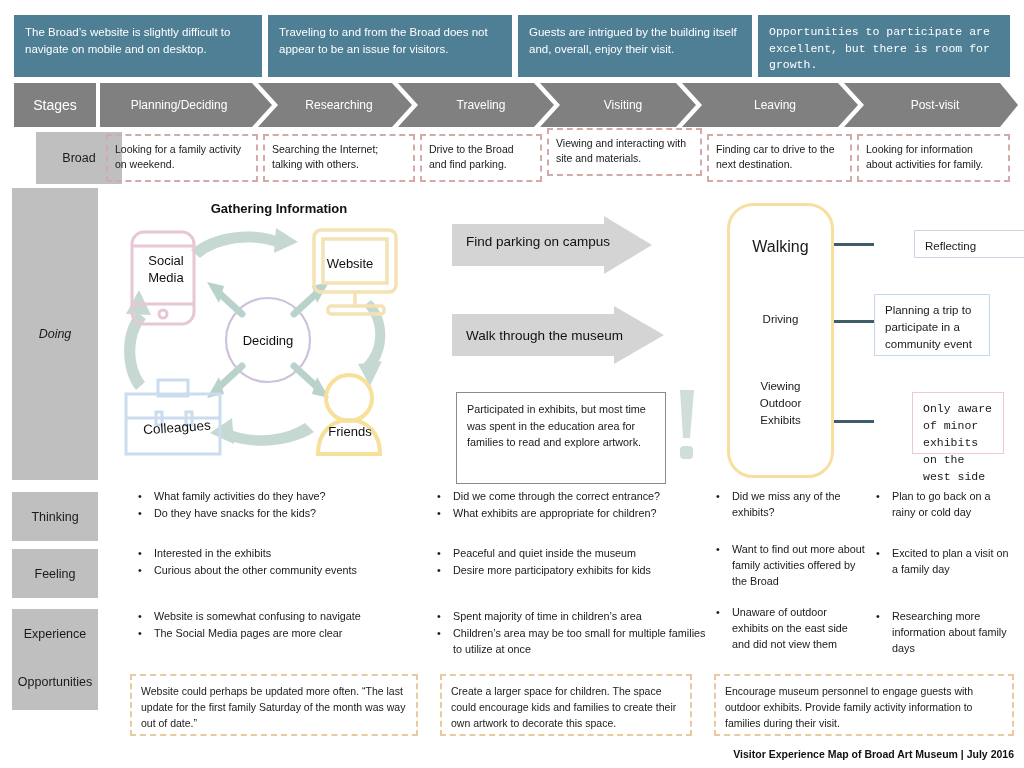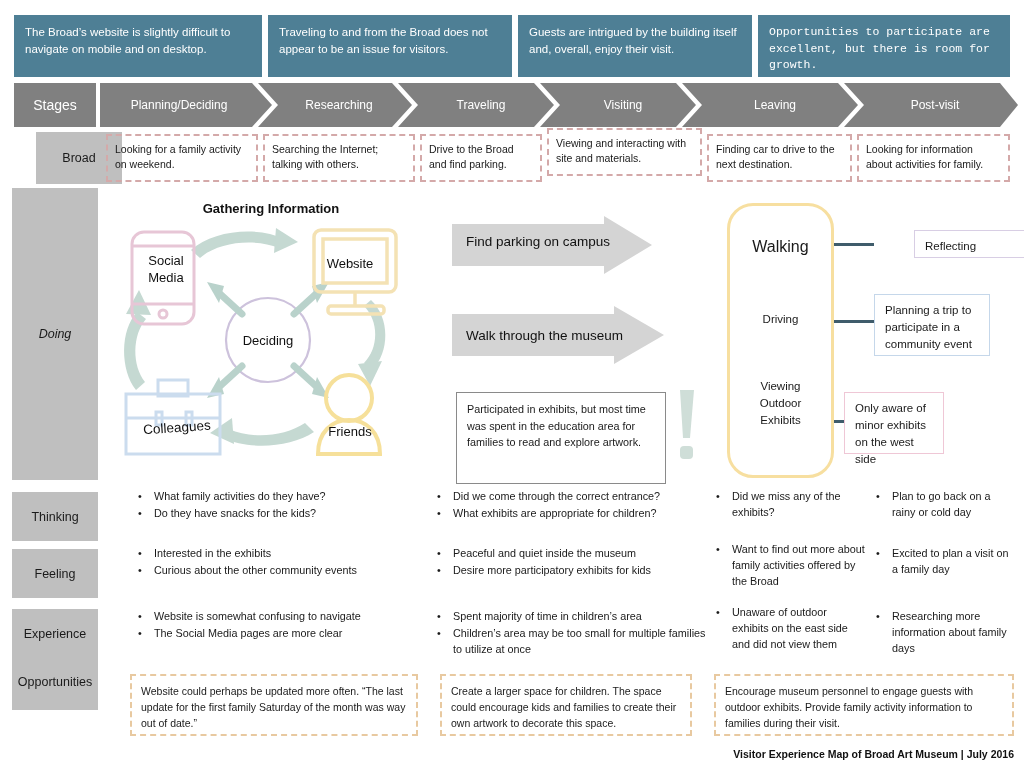--- a/index.html
+++ b/index.html
@@ -162,21 +162,21 @@
   <div class="abs dashbox-pink" style="left:263px;top:134px;width:152px;height:48px;">Searching the Internet; talking with others.</div>
   <div class="abs dashbox-pink" style="left:420px;top:134px;width:122px;height:48px;">Drive to the Broad and find parking.</div>
   <div class="abs dashbox-pink" style="left:547px;top:128px;width:155px;height:48px;">Viewing and interacting with site and materials.</div>
   <div class="abs dashbox-pink" style="left:707px;top:134px;width:145px;height:48px;">Finding car to drive to the next destination.</div>
   <div class="abs dashbox-pink" style="left:857px;top:134px;width:153px;height:48px;">Looking for information about activities for family.</div>
 
   <div class="abs rowlabel" style="left:12px;top:188px;width:86px;height:292px;font-style:italic;">
     <span>Doing</span>
   </div>
 
-  <div class="abs gi-title" style="left:136px;top:201px;width:270px;">Gathering Information</div>
+  <div class="abs gi-title" style="left:144px;top:201px;width:270px;">Gathering Information</div>
 
   <svg class="abs" style="left:118px;top:222px;width:300px;height:240px;" viewBox="0 0 300 240">
 
     <g fill="#C5D9D2">
 
       <path d="M73,28 C95,8 140,4 166,17 L161,26 C136,16 100,20 82,36 Z"></path>
       <polygon points="158,6 180,20 156,31"></polygon>
 
       <path d="M253,78 C272,96 272,130 254,148 L246,141 C261,126 261,99 246,84 Z"></path>
       <polygon points="264,139 252,164 240,142"></polygon>
@@ -264,21 +264,21 @@
     <div>Outdoor</div>
     <div>Exhibits</div>
   </div>
 
   <div class="abs connector" style="left:834px;top:243px;width:40px;height:3px;"></div>
   <div class="abs connector" style="left:834px;top:320px;width:40px;height:3px;"></div>
   <div class="abs connector" style="left:834px;top:420px;width:40px;height:3px;"></div>
 
   <div class="abs outbox ob-purple" style="left:874px;top:230px;width:116px;height:28px;">Reflecting</div>
   <div class="abs outbox ob-blue" style="left:874px;top:294px;width:116px;height:62px;">Planning a trip to participate  in a community event</div>
-  <div class="abs outbox ob-pink" style="left:844px;top:392px;width:100px;height:62px;">Only aware of minor  exhibits on the west side</div>
+  <div class="abs outbox ob-pink" style="left:912px;top:392px;width:92px;height:62px;font-family:Liberation Mono, monospace;">Only aware of minor  exhibits on the west side</div>
 
   <div class="abs rowlabel" style="left:12px;top:492px;width:86px;height:49px;">
     <span>Thinking</span>
   </div>
   <div class="abs bullets" style="left:138px;top:488px;width:290px;">
       <div class="bi">
         <span class="dot">•</span>
         <span class="tx">What family activities do they have?</span>
       </div>
       <div class="bi">

